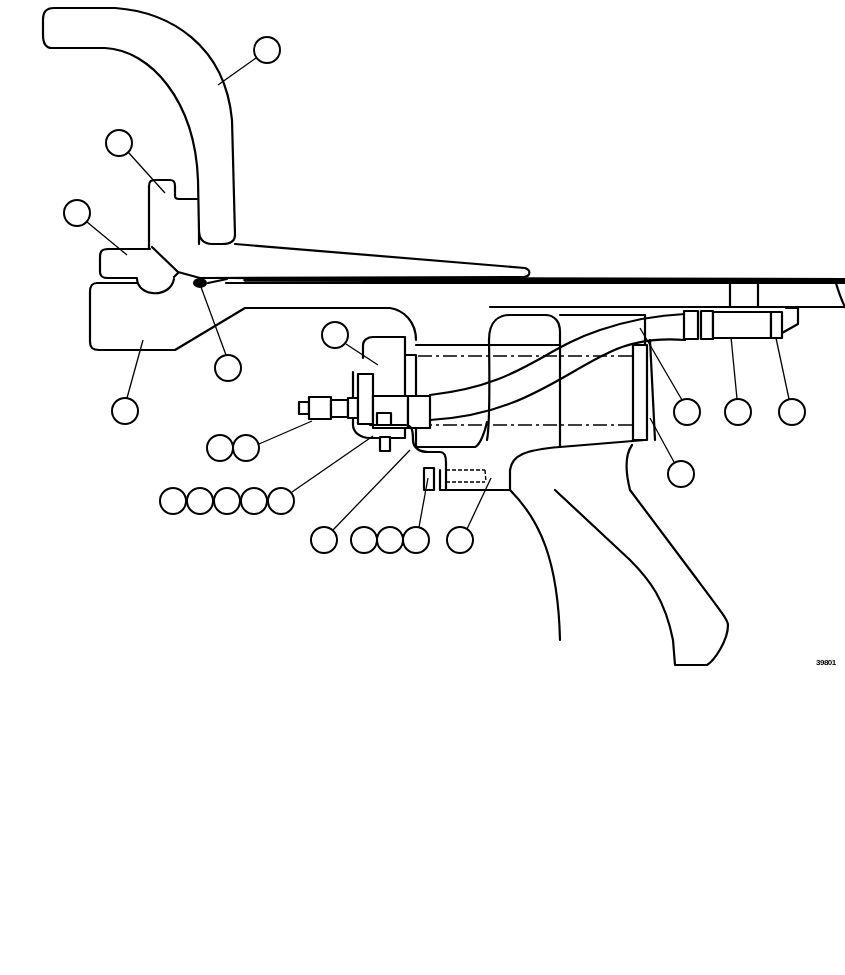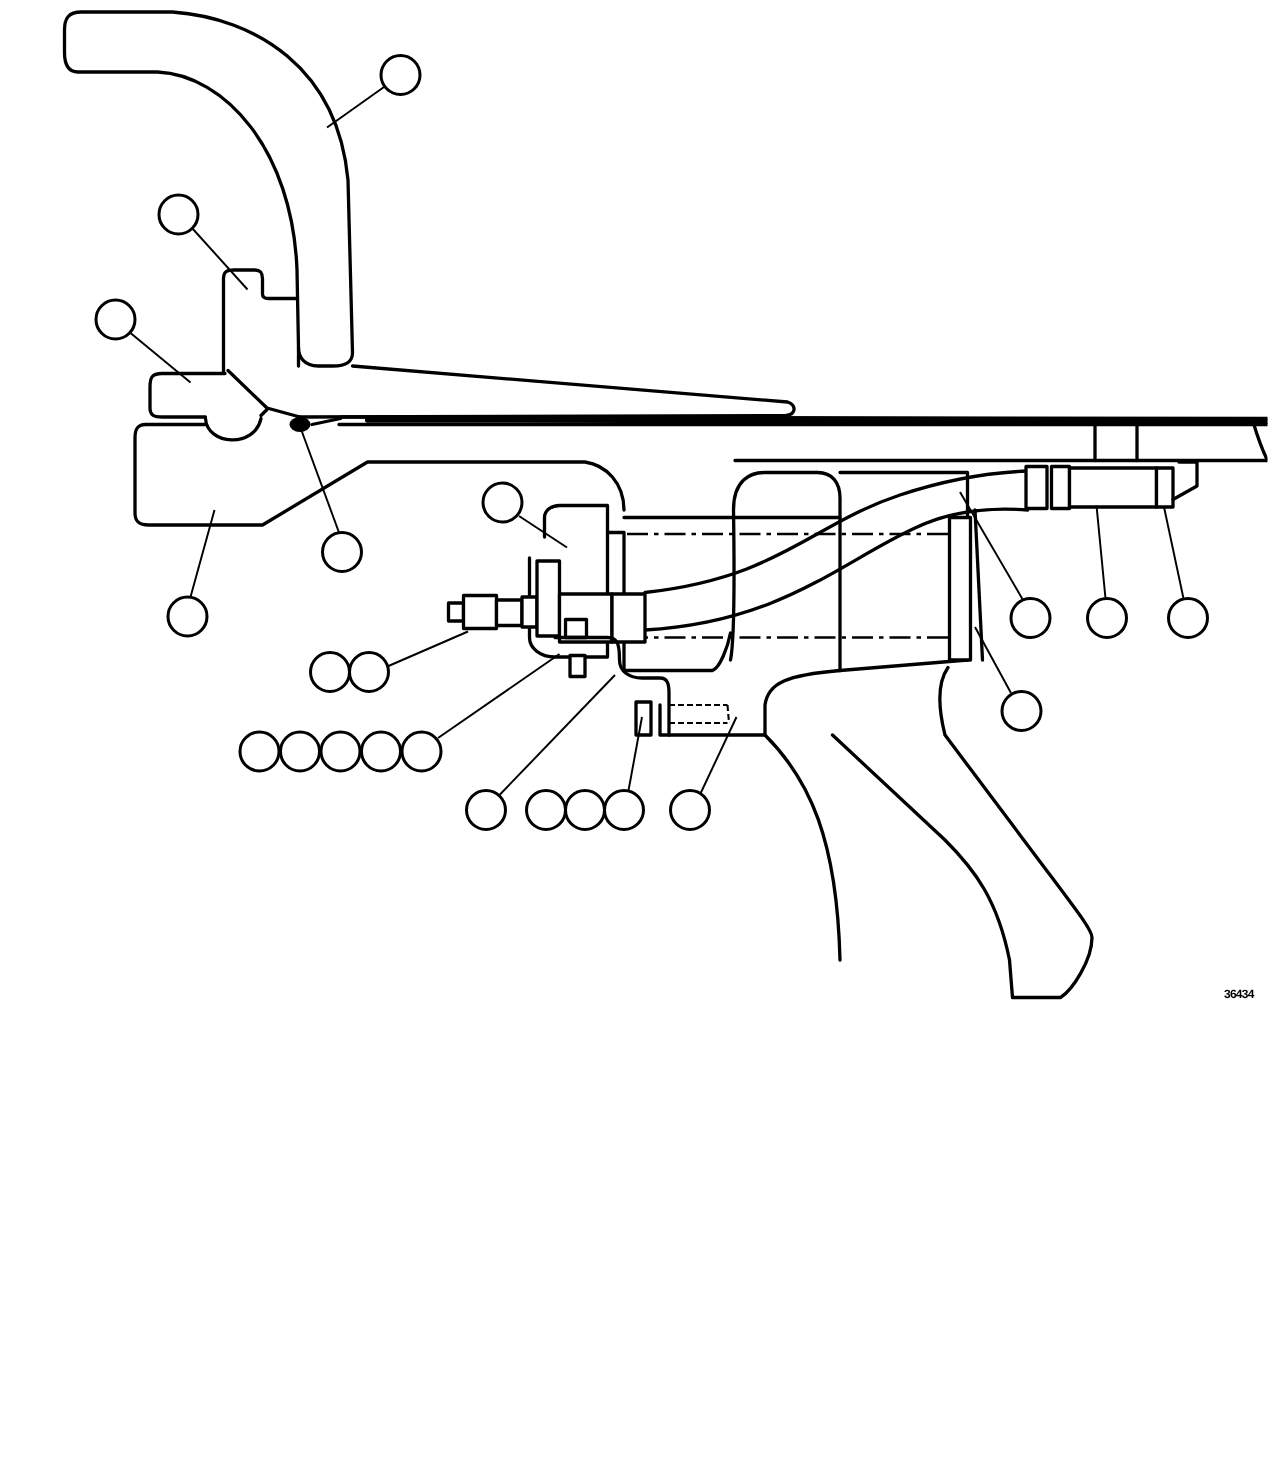--- a/index.html
+++ b/index.html
@@ -119,13 +119,13 @@
     <circle class="callout" cx="390" cy="540" r="13"></circle>
     <circle class="callout" cx="416" cy="540" r="13"></circle>
     <circle class="callout" cx="460" cy="540" r="13"></circle>
     <circle class="callout" cx="687" cy="412" r="13"></circle>
     <circle class="callout" cx="738" cy="412" r="13"></circle>
     <circle class="callout" cx="792" cy="412" r="13"></circle>
     <circle class="callout" cx="681" cy="474" r="13"></circle>
   </g>
 </svg>
 
-<div id="fig-id">36434</div>
+<div id="fig-id">39801</div>
 
 </body></html>

